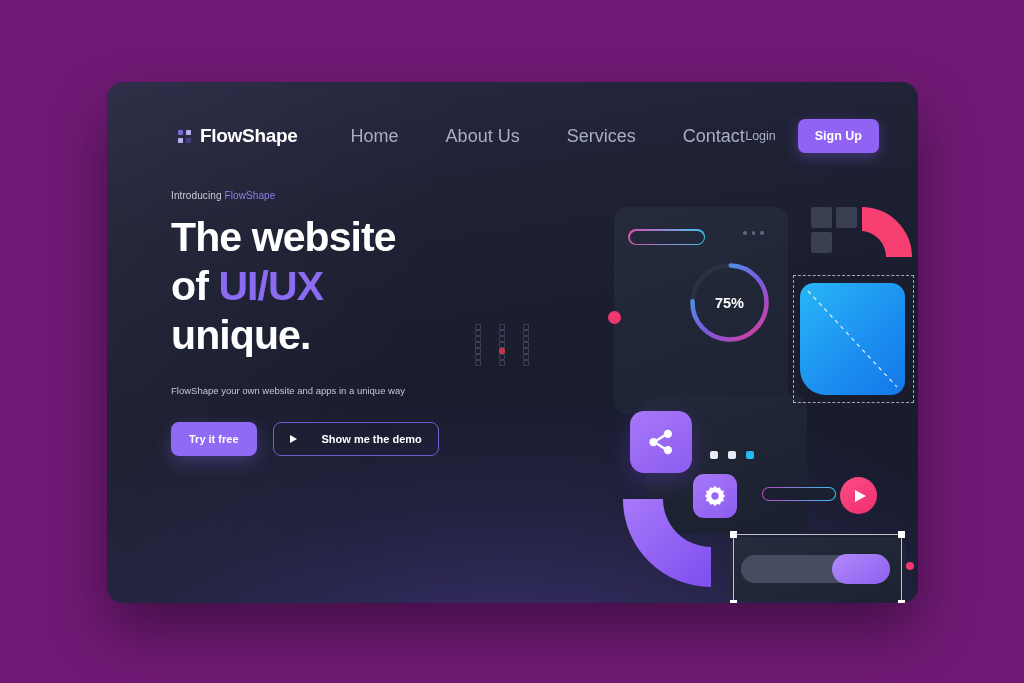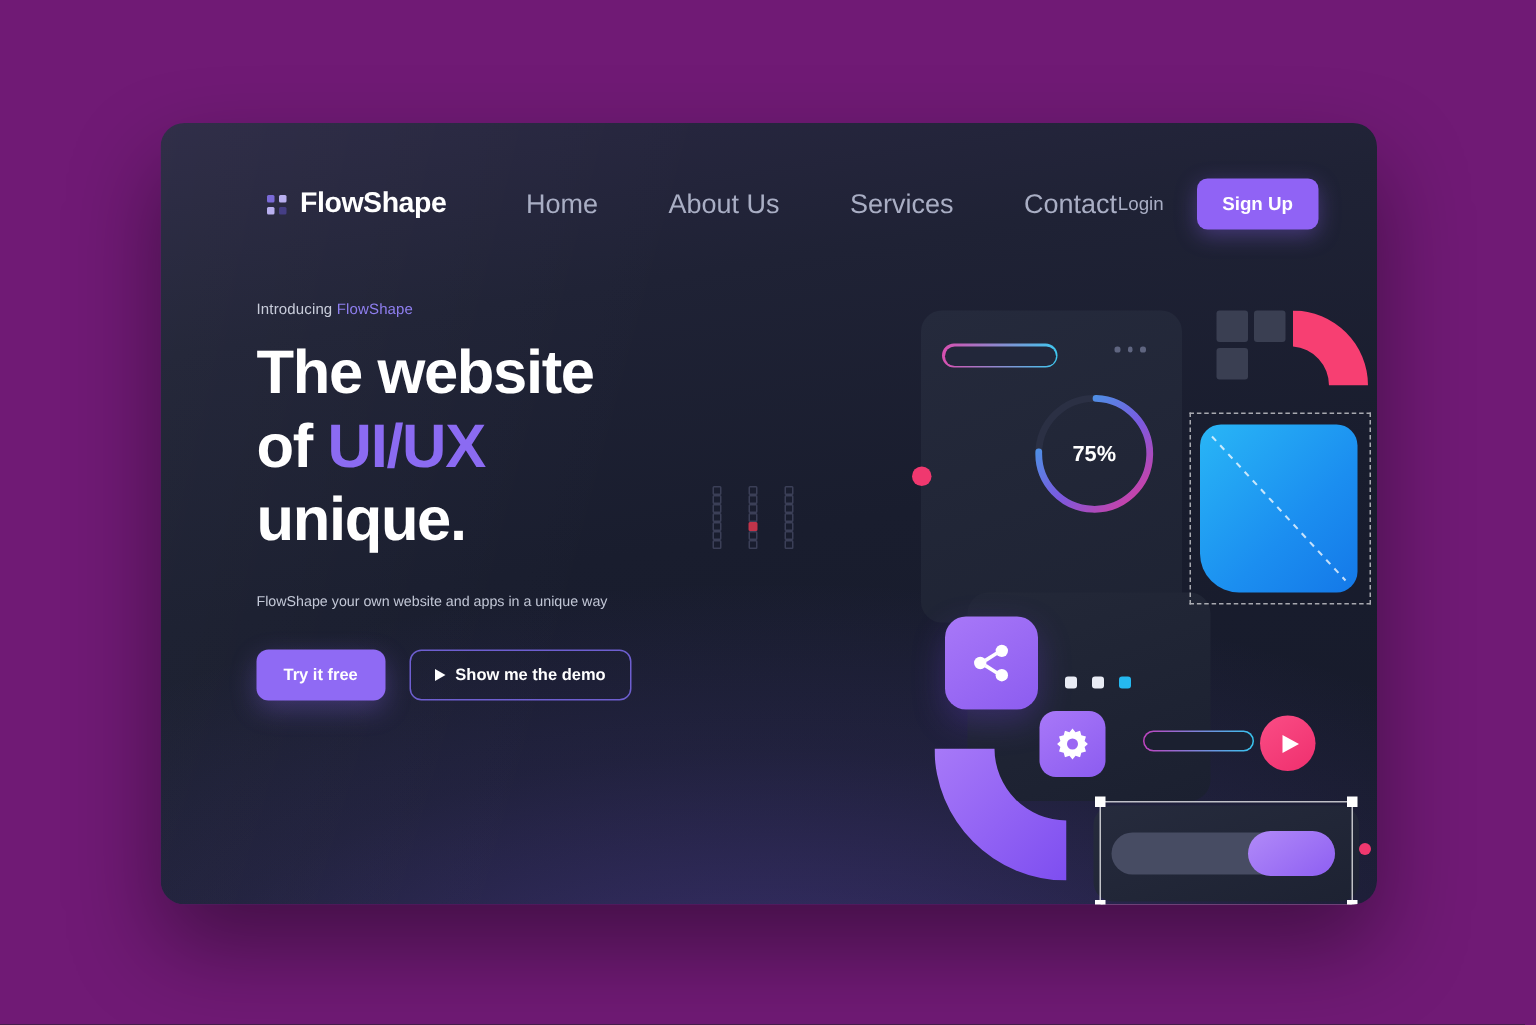--- a/index.html
+++ b/index.html
@@ -65,42 +65,42 @@
   .nav-link:last-child { margin-right: 0; }
   #nav-right { margin-left: auto; display: flex; align-items: center; gap: 22px; }
   #login-link { color: #a9aec4; font-size: 12.5px; cursor: pointer; }
   #signup-button {
     background: #9063f5; color: #fff; font-size: 12.5px; font-weight: bold;
     border: none; border-radius: 7px; padding: 10px 17px; cursor: pointer;
     box-shadow: 0 4px 14px rgba(144,99,245,0.35);
   }
 
   
-  #copy { position: absolute; left: 64px; top: 119px; width: 290px; z-index: 5; }
+  #copy { position: absolute; left: 64px; top: 108px; width: 290px; z-index: 5; }
   #eyebrow { font-size: 10px; color: #c8ccda; letter-spacing: .1px; }
   #eyebrow .accent { color: #8f7ff0; }
   #headline {
     margin-top: 12px;
     font-size: 41px; line-height: 49px; font-weight: bold;
     color: #ffffff; letter-spacing: -0.9px;
   }
   #headline .purple { color: #8b6bf2; }
   #subcopy {
     margin-top: 23px; font-size: 9.5px; color: #c2c7d6; line-height: 15px;
   }
   #cta-row { margin-top: 24px; display: flex; align-items: center; gap: 16px; }
   #try-free-button {
     background: #8f6af4; color: #fff; border: none; border-radius: 8px;
     font-size: 11px; font-weight: bold; padding: 11px 18px; cursor: pointer;
     box-shadow: 0 6px 18px rgba(143,106,244,0.30);
   }
   #demo-button {
     background: transparent; color: #fff; border: 1.3px solid #6e5fd0;
     border-radius: 8px; font-size: 11px; font-weight: bold; padding: 10px 16px;
-    cursor: pointer; display: flex; align-items: center; gap: 7px;
+    cursor: pointer; display: flex; align-items: center; gap: 25px;
   }
   #demo-button .tri {
     width: 0; height: 0; border-left: 7px solid #fff;
     border-top: 4.5px solid transparent; border-bottom: 4.5px solid transparent;
   }
 
   
   #illustration { position: absolute; left: 368px; top: 125px; width: 420px; height: 330px; z-index: 4; }
   #illustration > * { position: absolute; }
 

